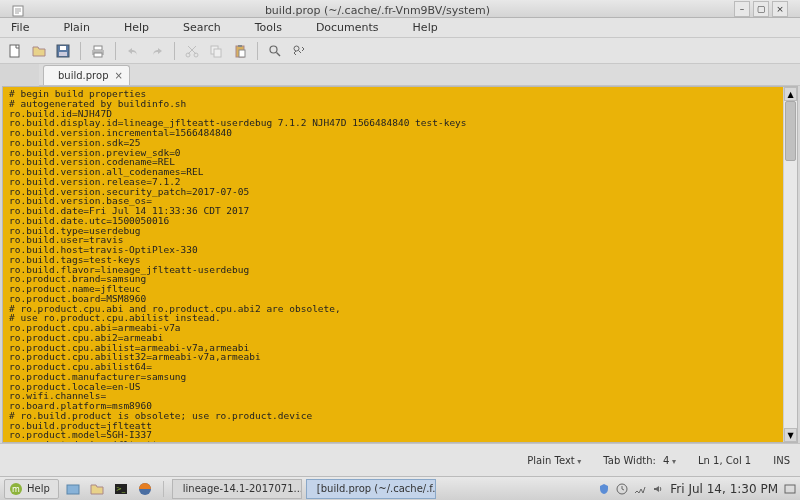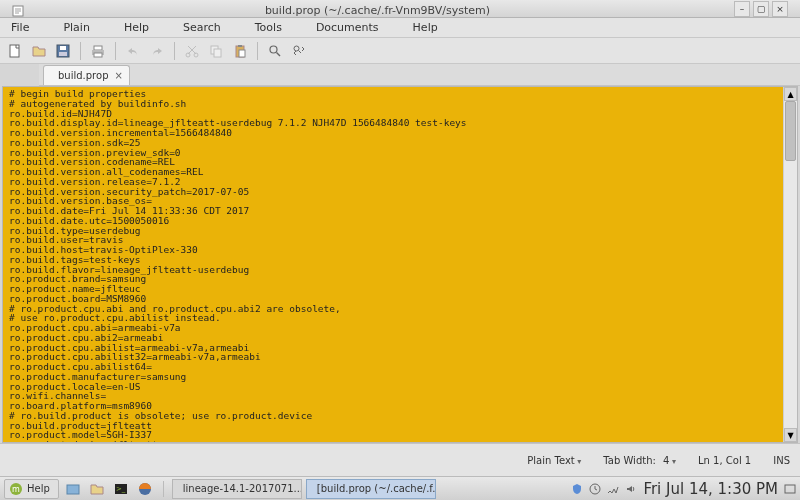--- a/index.html
+++ b/index.html
@@ -32,21 +32,21 @@
   .statusbar { height: 20px; background: #e4e4e4; border-top: 1px solid #c4c4c4; display: flex; align-items: center; justify-content: flex-end; padding: 16px 6px; gap: 14px; color: #333; font-size: 10px; }
   .statusbar .cell { padding: 0 4px; }
   .statusbar .dd::after { content: " ▾"; font-size: 8px; color: #666; }
   
   .panel { height: 24px; background: linear-gradient(#e8e8e8,#d0d0d0); border-top: 1px solid #bbb; display: flex; align-items: center; padding: 0 4px; gap: 4px; color:#333; }
   .panel .menu-btn { height: 20px; background: #e0e0e0; border: 1px solid #b6b6b6; border-radius: 2px; display:flex; align-items:center; padding:0 8px 0 4px; gap:4px; cursor:pointer; font-size:10px; }
   .panel .launcher { width:20px; height:20px; display:inline-flex; align-items:center; justify-content:center; cursor:pointer; }
   .panel .task { height:20px; background:#d8d8d8; border:1px solid #b6b6b6; display:flex; align-items:center; padding:0 6px; gap:4px; font-size:10px; cursor:pointer; max-width:130px; overflow:hidden; white-space:nowrap; }
   .panel .task.active { background:#c4d4ea; border-color:#8aa8c8; }
   .panel .spacer { flex:1; }
-  .panel .tray { display:flex; align-items:center; gap:6px; font-size:15px;justify-content:space-between; }
+  .panel .tray { display:flex; align-items:center; gap:6px; font-size:12px;justify-content:space-between; }
   svg { display:block; }
 </style>
 </head>
 <body>
 
 <div class="titlebar">
   <span>
     <svg width="12" height="12" viewBox="0 0 12 12">
         <rect x="1" y="1" width="10" height="10" fill="#fff" stroke="#888"></rect>
         <path d="M3 4h6M3 6h6M3 8h4" stroke="#888" stroke-width="0.8"></path>

